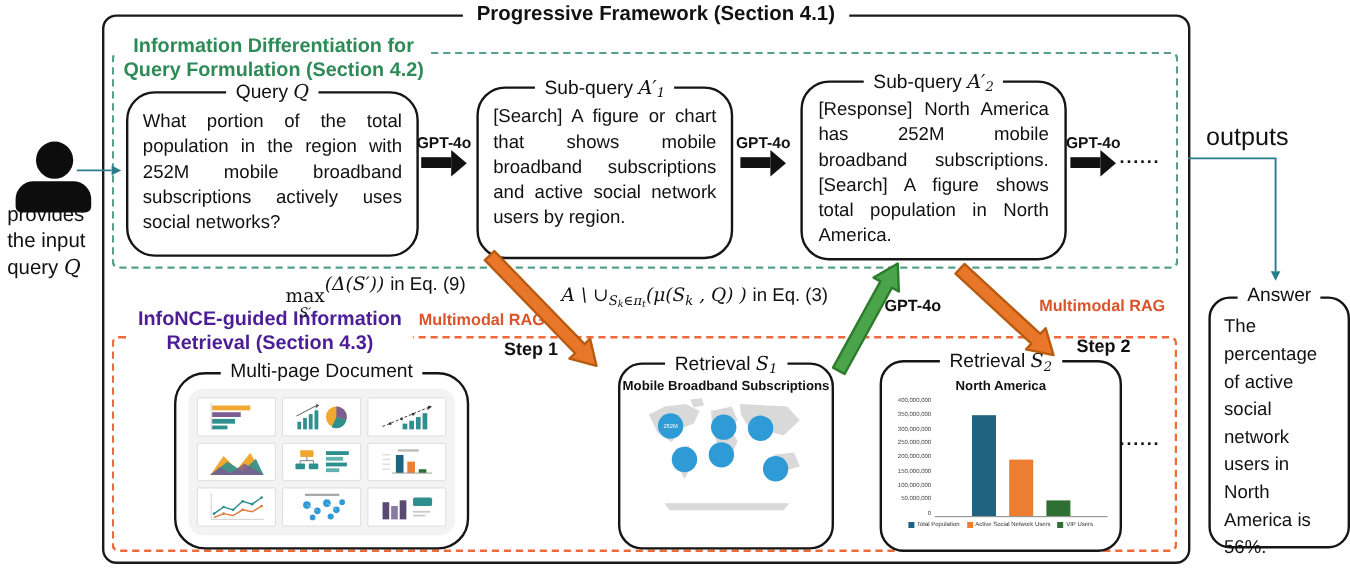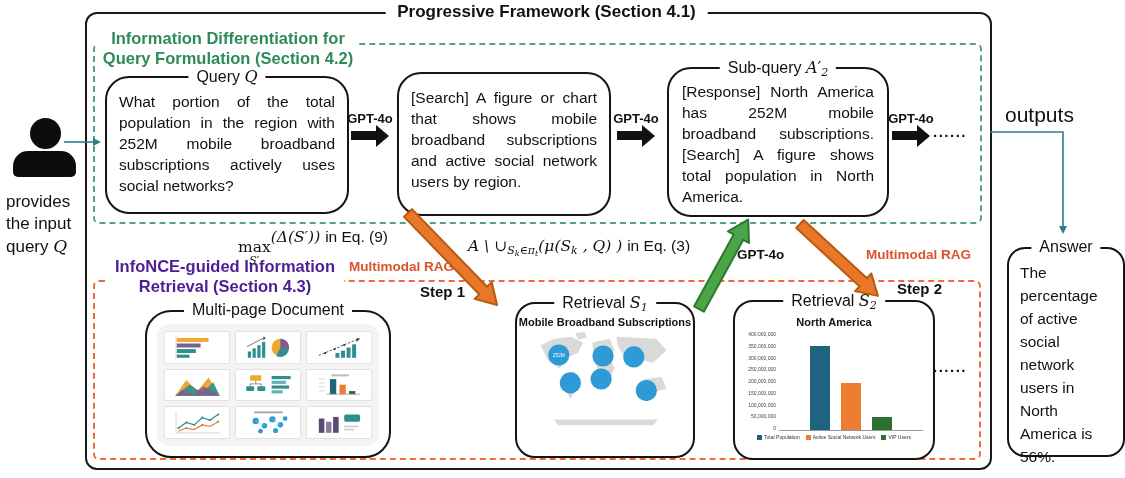--- a/index.html
+++ b/index.html
@@ -28,21 +28,21 @@
   .sq2-box{left:667px;top:67px;width:218px;height:146px;}
   .sq2-box .node-body{padding:12px 13px 11px 13px;}
   .doc-box{left:145px;top:310px;width:242px;height:144px;border-radius:26px;}
   .r1-box{left:515px;top:302px;width:176px;height:152px;border-radius:20px;}
   .r2-box{left:733px;top:300px;width:198px;height:156px;border-radius:20px;}
   .ans-box{left:1007px;top:247px;width:114px;height:206px;border-radius:18px;}
   .ans-box .node-body{text-align:left;text-align-last:left;line-height:23px;padding:12px 9px 8px 11px;}
   
   .person-head{left:30px;top:118px;width:31px;height:31px;border-radius:50%;background:#0d0d0d;z-index:2;}
   .person-body{left:13px;top:151px;width:63px;height:26px;background:#0d0d0d;border-radius:15px 15px 5px 5px;z-index:2;}
-  .provides{left:6px;top:191px;width:104px;font-size:17px;line-height:22px;z-index:2;}
+  .provides{left:6px;top:168px;width:104px;font-size:17px;line-height:22px;z-index:2;}
   
   .gpt-unit{width:48px;text-align:center;z-index:4;}
   .gpt-label{font-weight:bold;font-size:13px;}
   .fat-right{position:relative;margin:5px auto 0 auto;width:25px;height:9px;background:#111;left:-7px;}
   .fat-right::after{content:"";position:absolute;left:25px;top:-6.5px;width:0;height:0;
     border-left:13px solid #111;border-top:11px solid transparent;border-bottom:11px solid transparent;}
   .ellipsis{font-weight:bold;font-size:15px;letter-spacing:1.5px;z-index:4;}
   .lbl-rag{color:#d9542b;font-weight:bold;font-size:13.5px;z-index:4;white-space:nowrap;}
   .lbl-step{font-weight:bold;font-size:15px;z-index:4;}
   .lbl-gpt-green{font-weight:bold;font-size:13.5px;z-index:4;}
@@ -108,20 +108,24 @@
     </span>
     <div class="node-body">What portion of the total population in the region with 252M mobile broadband subscriptions actively uses social networks?</div>
   </div>
 
   <div class="abs gpt-unit" style="left:346px;top:111px;">
     <div class="gpt-label">GPT-4o</div>
     <div class="fat-right"></div>
   </div>
 
   <div class="abs node sq1-box">
+    <span class="box-title">
+      <span>Sub-query</span>
+      <span class="mvar">A′</span><sub class="bsub">1</sub>
+    </span>
     <div class="node-body">[Search] A figure or chart that shows mobile broadband subscriptions and active social network users by region.</div>
   </div>
 
   <div class="abs gpt-unit" style="left:612px;top:111px;">
     <div class="gpt-label">GPT-4o</div>
     <div class="fat-right"></div>
   </div>
 
   <div class="abs node sq2-box">
     <span class="box-title">

